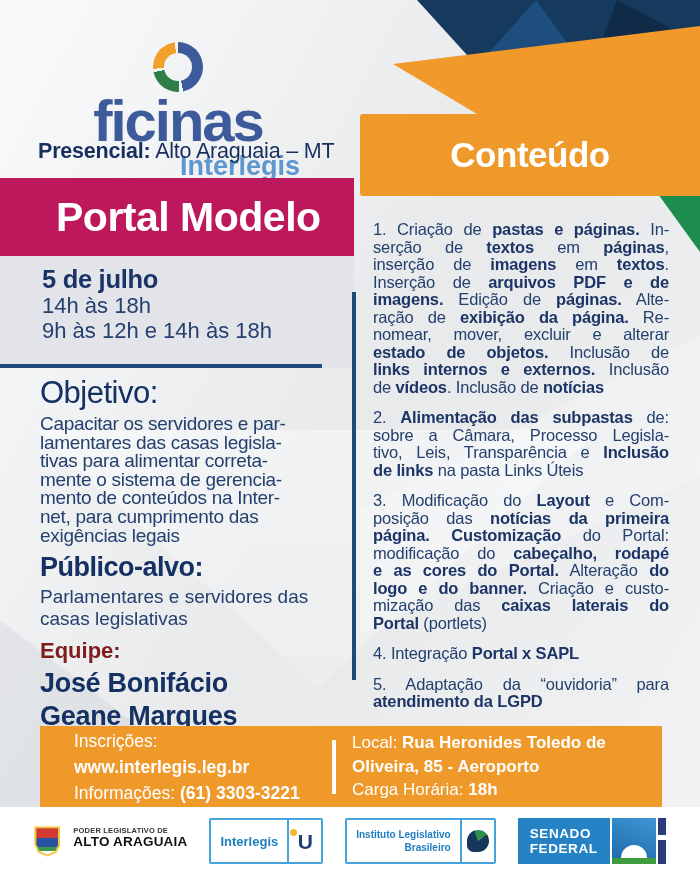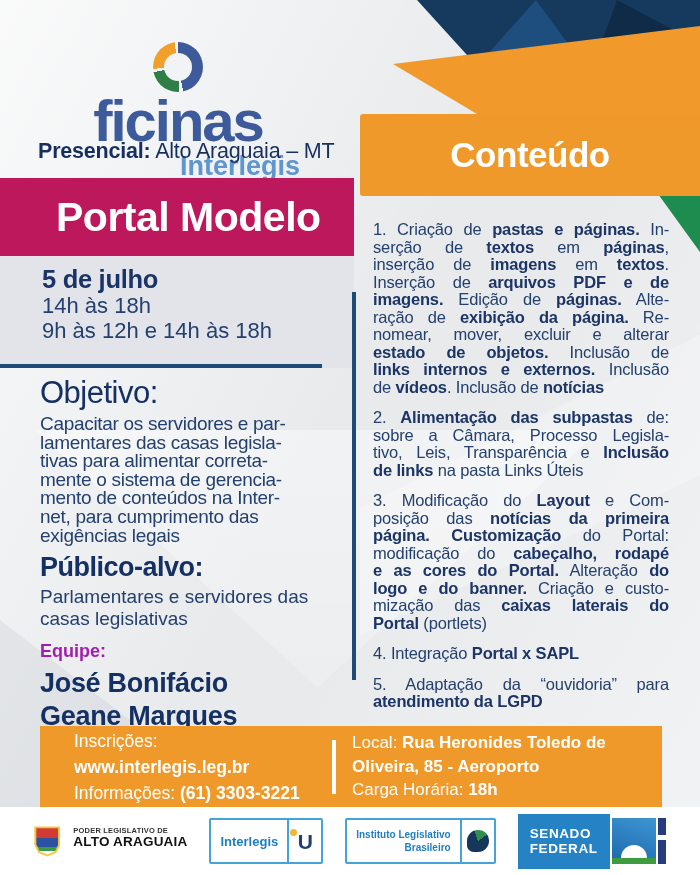--- a/index.html
+++ b/index.html
@@ -48,21 +48,21 @@
                padding:9px 0 0 42px;box-sizing:border-box;}
   .d-date{font-size:25.5px;font-weight:bold;color:#1B3467;line-height:28px;letter-spacing:-0.3px;}
   .d-time{font-size:22px;color:#24406E;line-height:25px;}
   .dates-underline{position:absolute;left:0;bottom:0;width:322px;height:4.5px;background:#1E4A78;}
 
   .left-col{position:absolute;left:40px;top:376px;width:316px;z-index:2;color:#24406E;}
   .h-obj{font-size:31px;font-weight:normal;color:#153062;line-height:34px;margin:0;letter-spacing:-0.5px;}
   .p-obj{font-size:19px;line-height:18.6px;margin:5px 0 0;letter-spacing:-0.3px;hyphens:none;}
   .h-pub{font-size:27px;font-weight:bold;color:#153062;line-height:30px;margin:7px 0 0;letter-spacing:-0.5px;}
   .p-aud{font-size:19px;line-height:21.5px;margin:4px 0 0;}
-  .h-team{font-size:18px;font-weight:bold;color:#a21caf;line-height:26px;margin:9px 0 0;}
+  .h-team{font-size:22px;font-weight:bold;color:#7f1d1d;line-height:26px;margin:9px 0 0;}
   .member{font-size:27px;font-weight:bold;color:#153062;line-height:33px;letter-spacing:-0.3px;}
   .member:first-of-type{margin-top:3px;}
 
   .conteudo-bar{position:absolute;left:360px;top:114px;width:340px;height:82px;background:#F0992B;z-index:5;
                 display:flex;align-items:center;justify-content:center;border-radius:3px 0 0 3px;}
   .conteudo-bar span{font-size:35px;font-weight:bold;color:#fff;letter-spacing:-0.5px;}
 
   .right-col{position:absolute;left:373px;top:221px;width:296px;z-index:2;color:#24406E;}
   .citem{font-size:16.5px;line-height:17.5px;text-align:justify;text-align-last:justify;
          margin:0 0 13px;letter-spacing:-0.15px;hyphens:none;}
@@ -90,21 +90,21 @@
   .lbox{display:flex;align-items:stretch;border:2px solid #45A3DC;background:#fff;height:42px;border-radius:2px;}
   .lbox .lbl{display:flex;flex-direction:column;justify-content:center;padding:0 9px;color:#1F7EC0;}
   .il-lbl{font-size:13px;font-weight:bold;}
   .ilb-lbl{font-size:10px;font-weight:bold;line-height:13px;text-align:right;}
   .icon-cell{border-left:2px solid #45A3DC;width:32px;display:flex;align-items:center;justify-content:center;}
   .u-icon{position:relative;font-size:21px;font-weight:bold;color:#223D73;line-height:1;}
   .u-icon::before{content:"";position:absolute;width:7px;height:7px;border-radius:50%;background:#F2B72E;left:-8px;top:-2px;}
   .ilb-icon{width:22px;height:22px;border-radius:50% 46% 50% 30%;
     background:conic-gradient(from 140deg,#16365C 0 200deg,#2F8F4C 200deg 275deg,#16365C 275deg 360deg);}
   .senado{display:flex;align-items:center;gap:2px;}
-  .sen-box{background:#2583C5;color:#fff;height:55px;display:flex;flex-direction:column;justify-content:center;
+  .sen-box{background:#2583C5;color:#fff;height:46px;display:flex;flex-direction:column;justify-content:center;
            padding:0 12px;}
   .sen-box div{font-size:13.5px;font-weight:bold;letter-spacing:.6px;line-height:15px;}
   .sen-icon{width:44px;height:46px;position:relative;background:linear-gradient(200deg,#3E96D2,#1B67AC);overflow:hidden;}
   .sen-icon::before{content:"";position:absolute;bottom:6px;left:9px;width:26px;height:13px;background:#fff;
                     border-radius:13px 13px 0 0;}
   .sen-icon::after{content:"";position:absolute;bottom:0;left:0;width:100%;height:6px;background:#3E9C3F;}
   .sen-bar{width:8px;height:46px;background:#273B7E;position:relative;}
   .sen-bar::before{content:"";position:absolute;top:17px;left:0;width:8px;height:5px;background:#fff;}
 </style>
 </head>

